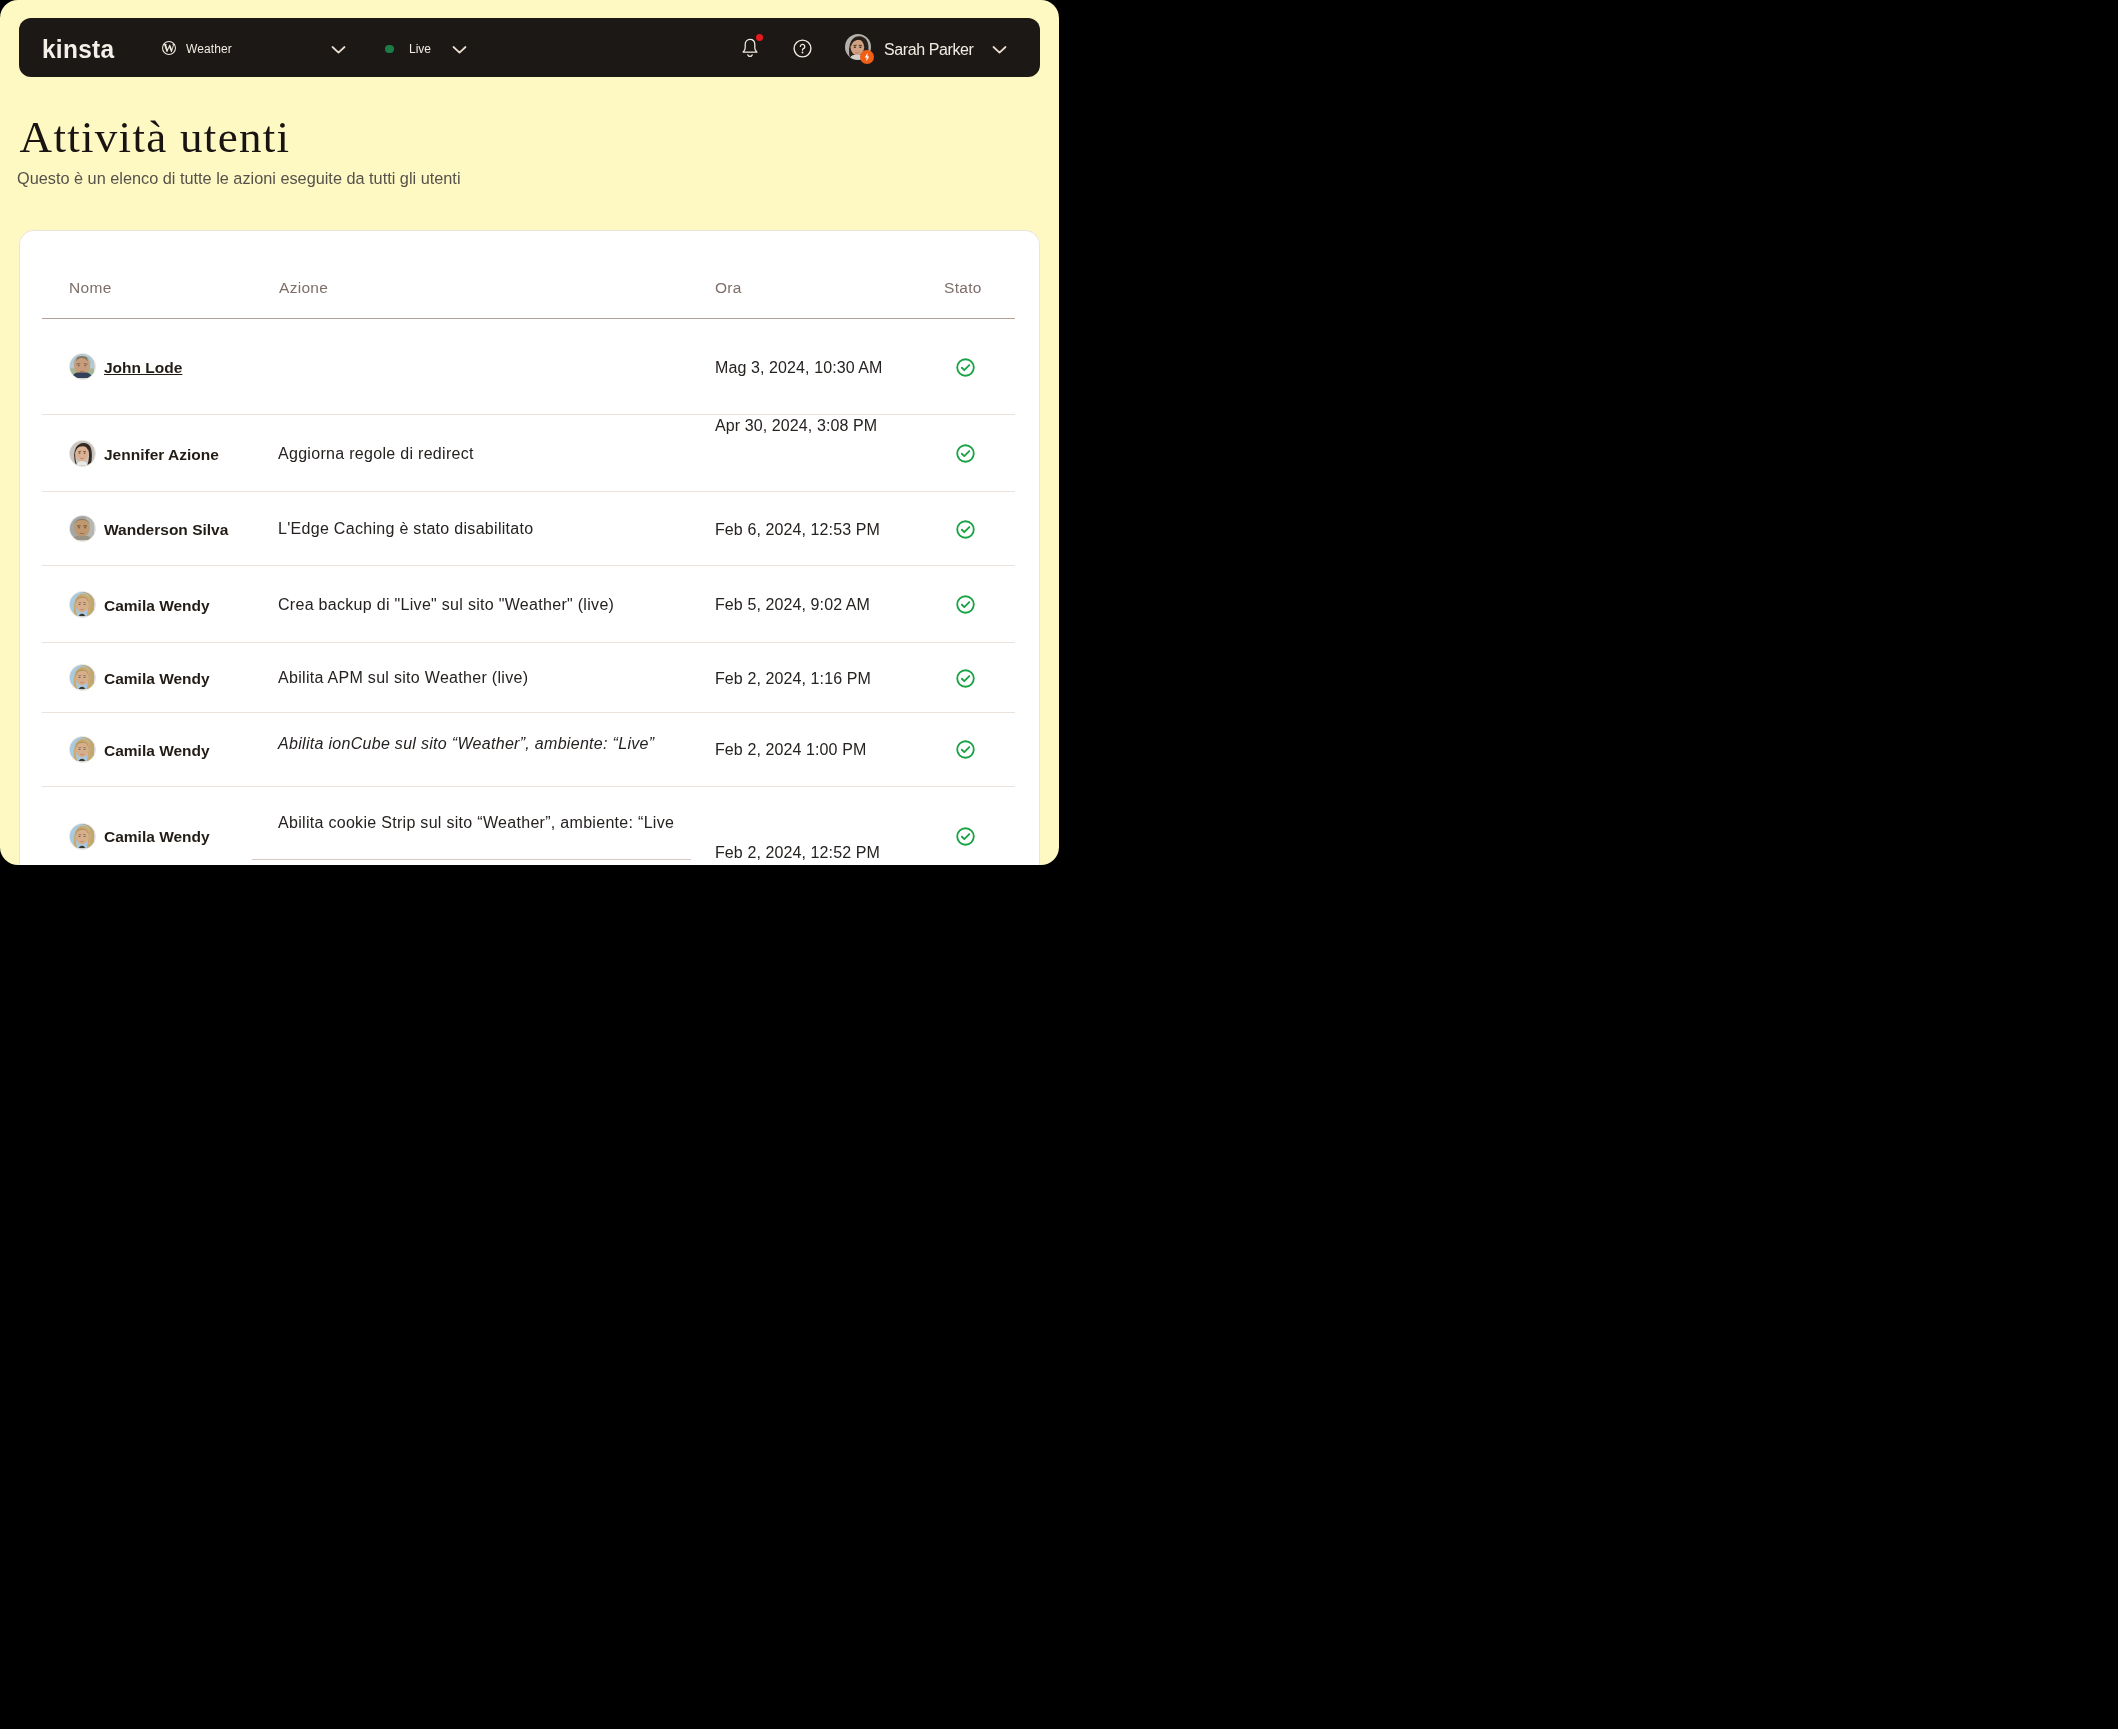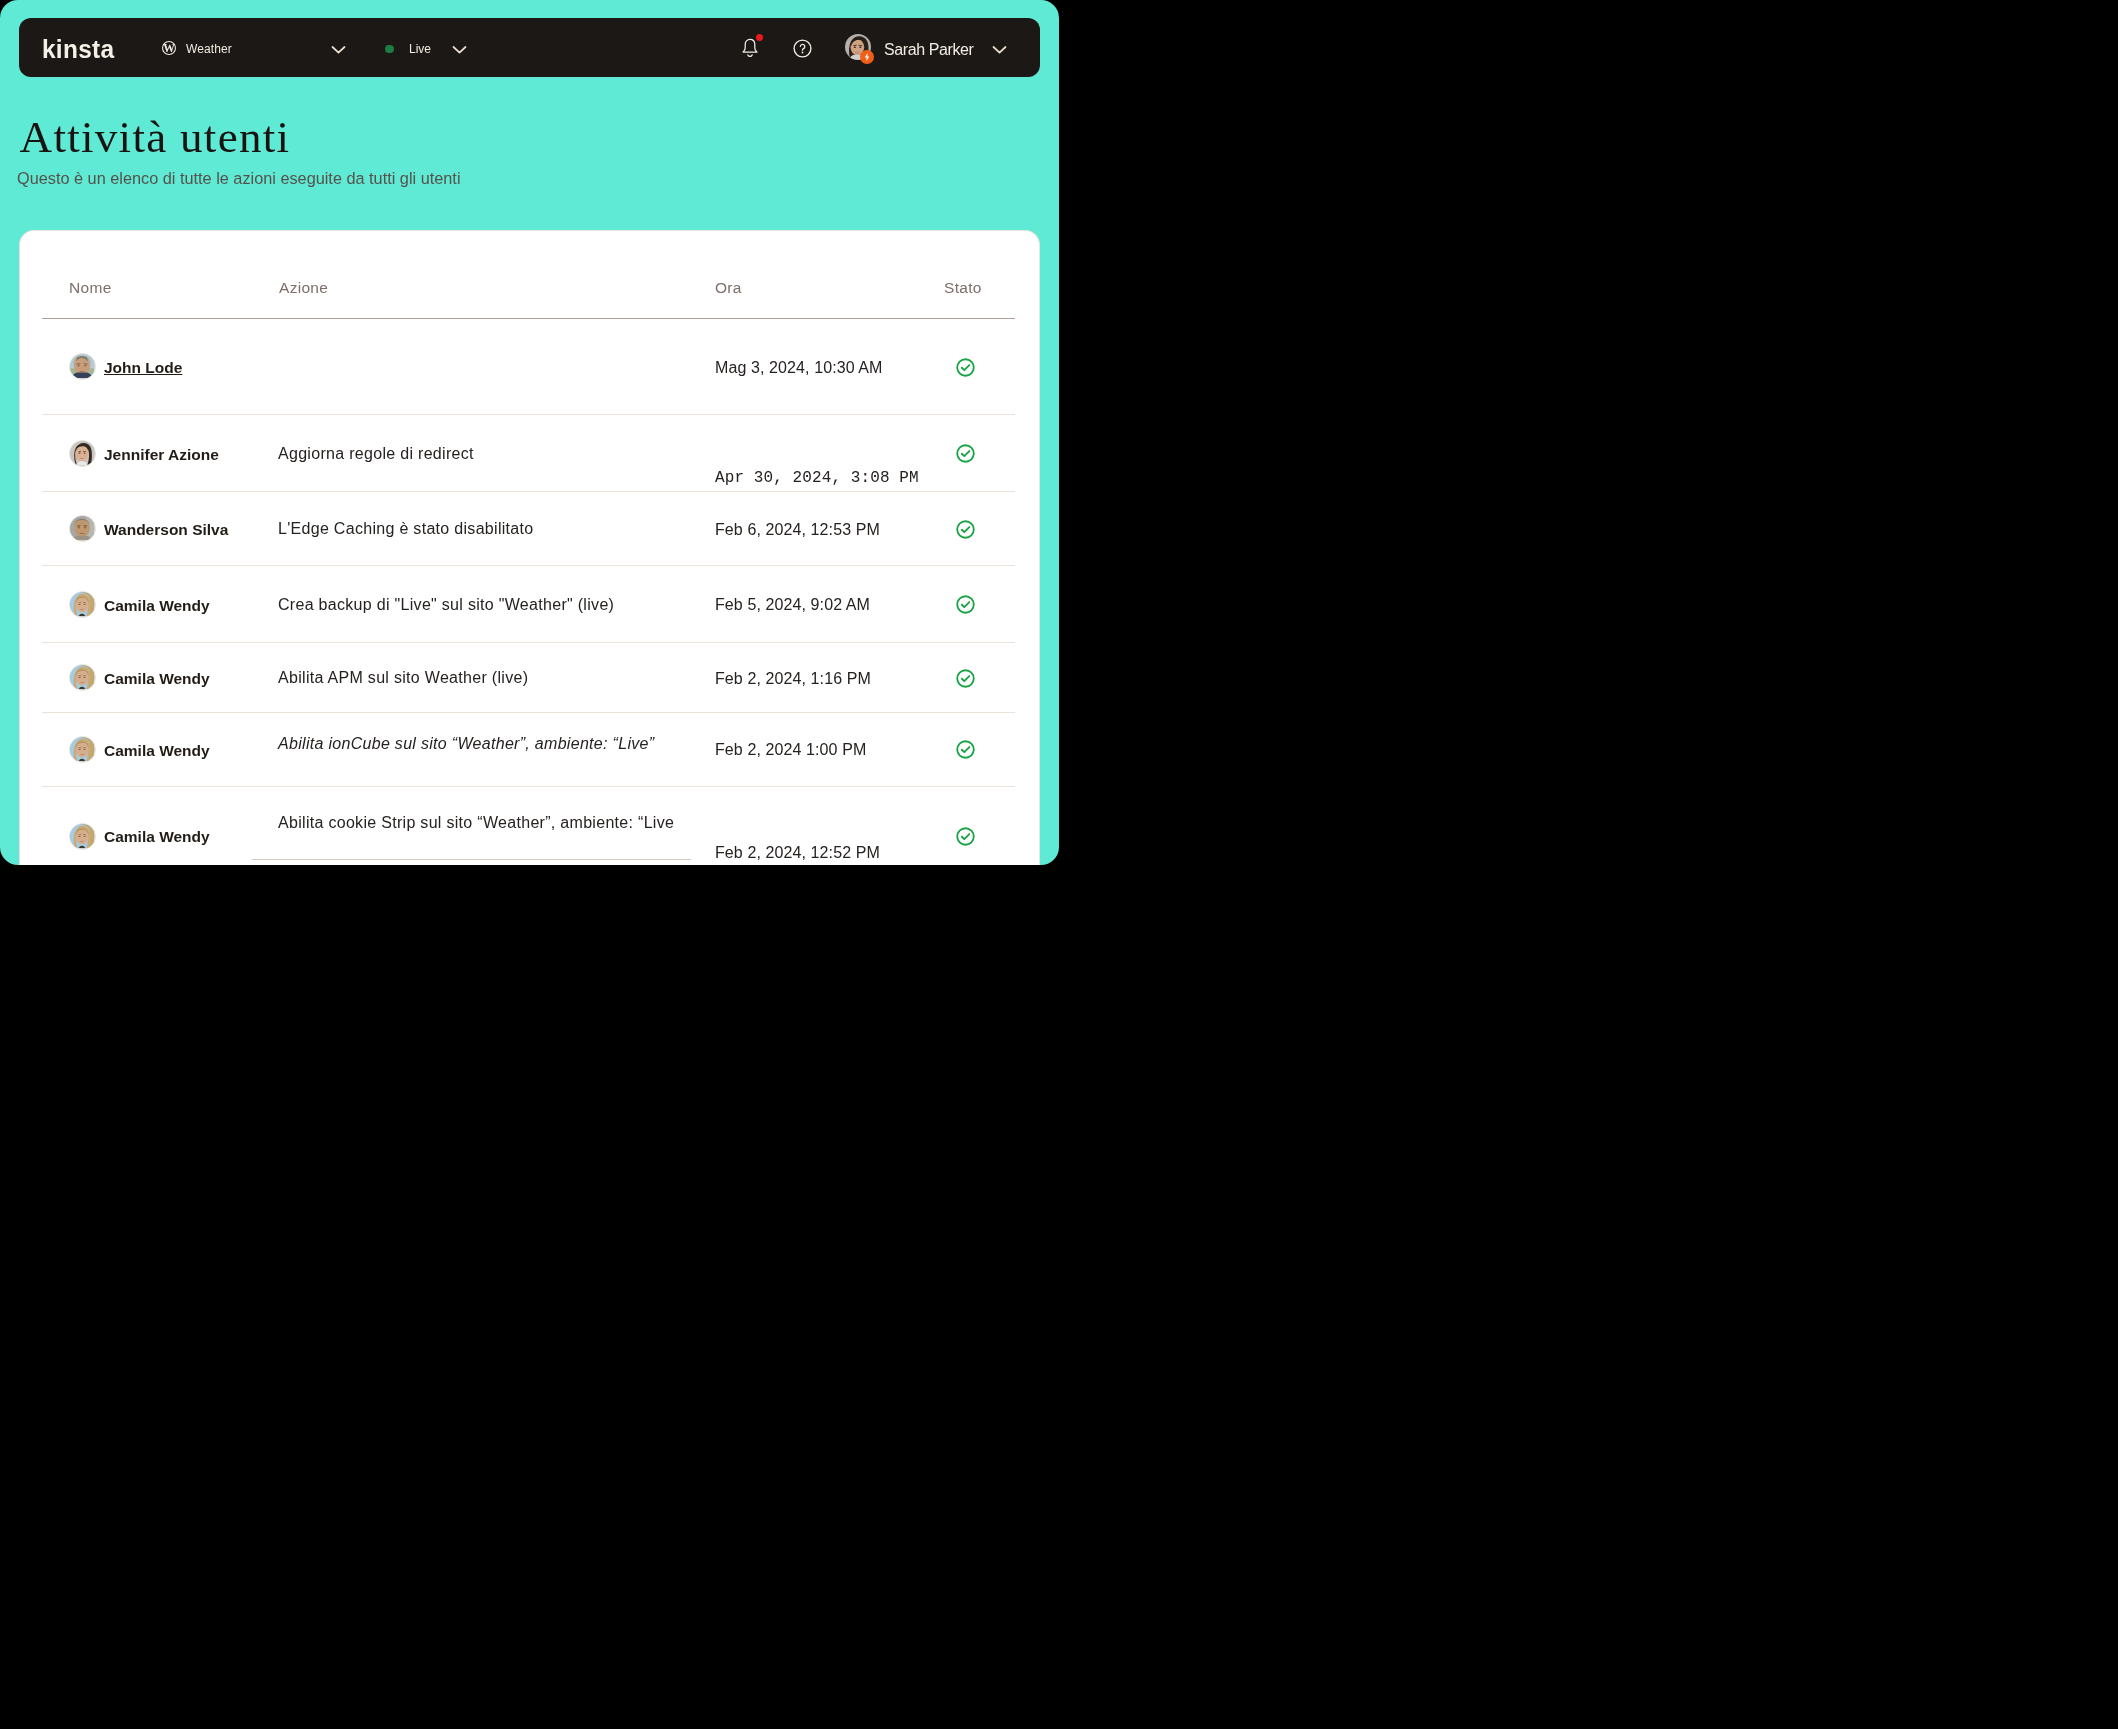--- a/index.html
+++ b/index.html
@@ -1,17 +1,17 @@
 <!DOCTYPE html>
 <html style="font-size:10.8px"><head><meta charset="utf-8">
 <style>
 html,body{margin:0;padding:0;background:#000;}
 *{box-sizing:border-box;}
 body{font-family:"Liberation Sans",sans-serif;-webkit-font-smoothing:antialiased;}
-.page{position:relative;width:1059px;height:865px;background:#5eead4;border-radius:18px;overflow:hidden;}
+.page{position:relative;width:1059px;height:865px;background:#fef9c3;border-radius:18px;overflow:hidden;}
 .abs{position:absolute;}
 .nav{position:absolute;left:19px;top:17.6px;width:1021px;height:59px;background:#1c1815;border-radius:12px;color:#f2ece3;}
 .nav .abs{white-space:nowrap;}
 .navtxt{font-size:12px;line-height:19px;color:#f2ece3;}
 .card{position:absolute;left:19px;top:230px;width:1021px;height:653px;background:#fff;
       border:1px solid #ece4dc;border-radius:15px 15px 0 0;border-bottom:none;}
 .hdr{position:absolute;font-size:15.5px;line-height:19px;letter-spacing:0.3px;color:#7e6e69;}
 .hline{position:absolute;left:42px;width:973px;height:1.4px;background:#b1a095;}
 .sep{position:absolute;left:42px;width:973px;height:1px;background:#ebe2d9;}
 .name{position:absolute;left:104px;font-size:15.5px;line-height:19px;font-weight:bold;color:#221c17;white-space:nowrap;}
@@ -117,21 +117,21 @@
           <ellipse cx="24.3" cy="20.2" rx="1.7" ry="1" fill="#443a2e"></ellipse>
           <ellipse cx="13.8" cy="24.8" rx="2.1" ry="1.3" fill="#e0a287" opacity=".75"></ellipse>
           <ellipse cx="26.2" cy="24.8" rx="2.1" ry="1.3" fill="#e0a287" opacity=".75"></ellipse>
           <path d="M16.8 28.6 Q20 30.4 23.2 28.4" stroke="#c47e6a" stroke-width="1.5" fill="none"></path>
           <path d="M11 40 Q13 33.5 20 33.8 Q27 33.5 29 40 Z" fill="#ebe9e6"></path>
         </g>
       </svg>
     </div>
 <div class="name" style="top:445px;">Jennifer Azione</div>
 <div class="act" style="top:443px;">Aggiorna regole di redirect</div>
-<div class="tm" style="top:469px;font-family:Liberation Mono, monospace;">Apr 30, 2024, 3:08 PM</div>
+<div class="tm" style="top:416px;">Apr 30, 2024, 3:08 PM</div>
 <div class="chk" style="top:444px;"><svg width="19" height="19" viewBox="0 0 28 28" fill="none">
         <circle cx="14" cy="14" r="12.2" stroke="#18a344" stroke-width="2.7"></circle>
         <path d="M8.6 14.4 l3.6 3.6 L19.6 10.4" stroke="#18a344" stroke-width="2.7" stroke-linecap="round" stroke-linejoin="round"></path>
       </svg></div>
 <div class="avt" style="top:515px;">
       <svg width="24" height="24" viewBox="0 0 40 40">
         <g>
           <rect width="40" height="40" fill="#a3a7a7"></rect>
           <rect x="27" width="13" height="40" fill="#b4b7b4"></rect>
           <ellipse cx="20" cy="19.5" rx="13.2" ry="15.2" fill="#c0986f"></ellipse>

